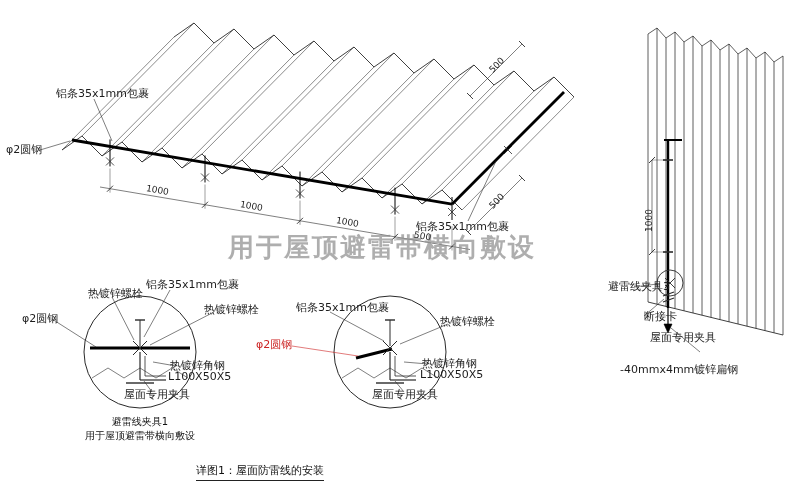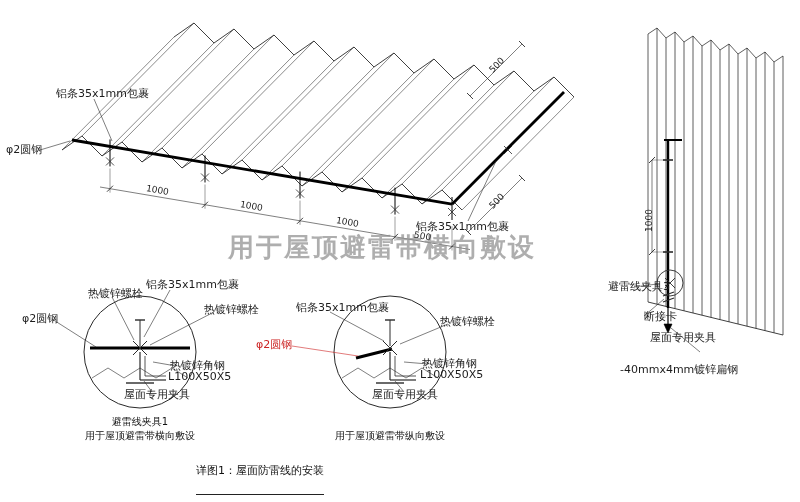--- a/index.html
+++ b/index.html
@@ -7,21 +7,21 @@
   body { font-family:"DejaVu Sans","Liberation Sans",sans-serif; }
   .canvas { position:relative; width:800px; height:502px; background:#ffffff; margin:0 auto; overflow:hidden; }
   svg { position:absolute; left:0; top:0; }
   .lbl { position:absolute; font-size:11px; line-height:1.15; color:#1c1c1c; white-space:nowrap; }
   .dim { position:absolute; font-size:9px; color:#1c1c1c; white-space:nowrap; }
   .r9  { transform:rotate(9.5deg); }
   .rm45{ transform:rotate(-45deg); }
   .rm90{ transform:rotate(-90deg); transform-origin:left top; }
   .red { color:#cc2222; }
   .ttl { position:absolute; font-size:10px; color:#111; text-align:center; white-space:nowrap; }
-  .cap { position:absolute; font-size:11px; color:#111; border-bottom:1px solid #222; padding-bottom:16px; white-space:nowrap; }
+  .cap { position:absolute; font-size:11px; color:#111; border-bottom:1px solid #222; padding-bottom:2px; white-space:nowrap; }
   .wm  { position:absolute; left:228px; top:230px; font-size:26px; letter-spacing:2px; font-weight:bold;
          color:#8f8f8f; opacity:.72; white-space:nowrap; }
 </style>
 </head>
 <body>
 
 <div class="canvas">
 
   <svg id="art" width="800" height="502">
       <path d="M62 150l20 -14l20 20l20 -14l20 20l20 -14l20 20l20 -14l20 20l20 -14l20 20l20 -14l20 20l20 -14l20 20l20 -14l20 20l20 -14l20 20l20 -14l20 20" fill="none" stroke="#2a2a2a" stroke-width="0.9"></path>
@@ -182,21 +182,20 @@
   <div class="lbl" style="left:124px;top:389px">屋面专用夹具</div>
   <div class="ttl" style="left:60px;top:415px;width:160px">避雷线夹具1</div>
   <div class="ttl" style="left:50px;top:429px;width:180px">用于屋顶避雷带横向敷设</div>
 
   <div class="lbl" style="left:296px;top:302px">铝条35x1mm包裹</div>
   <div class="lbl" style="left:440px;top:316px">热镀锌螺栓</div>
   <div class="lbl red" style="left:256px;top:339px">φ2圆钢</div>
   <div class="lbl" style="left:422px;top:358px">热镀锌角钢</div>
   <div class="lbl" style="left:420px;top:369px">L100X50X5</div>
   <div class="lbl" style="left:372px;top:389px">屋面专用夹具</div>
-  <div class="ttl" style="left:300px;top:429px;width:180px">用于屋顶避雷带纵向敷设</div>
 
   <div class="lbl" style="left:608px;top:281px">避雷线夹具3</div>
   <div class="lbl" style="left:644px;top:311px">断接卡</div>
   <div class="lbl" style="left:650px;top:332px">屋面专用夹具</div>
   <div class="lbl" style="left:620px;top:364px">-40mmx4mm镀锌扁钢</div>
   <div class="dim rm90" style="left:644px;top:232px">1000</div>
 
   <div class="cap" style="left:196px;top:463px">详图1：屋面防雷线的安装</div>
 
 </div>

